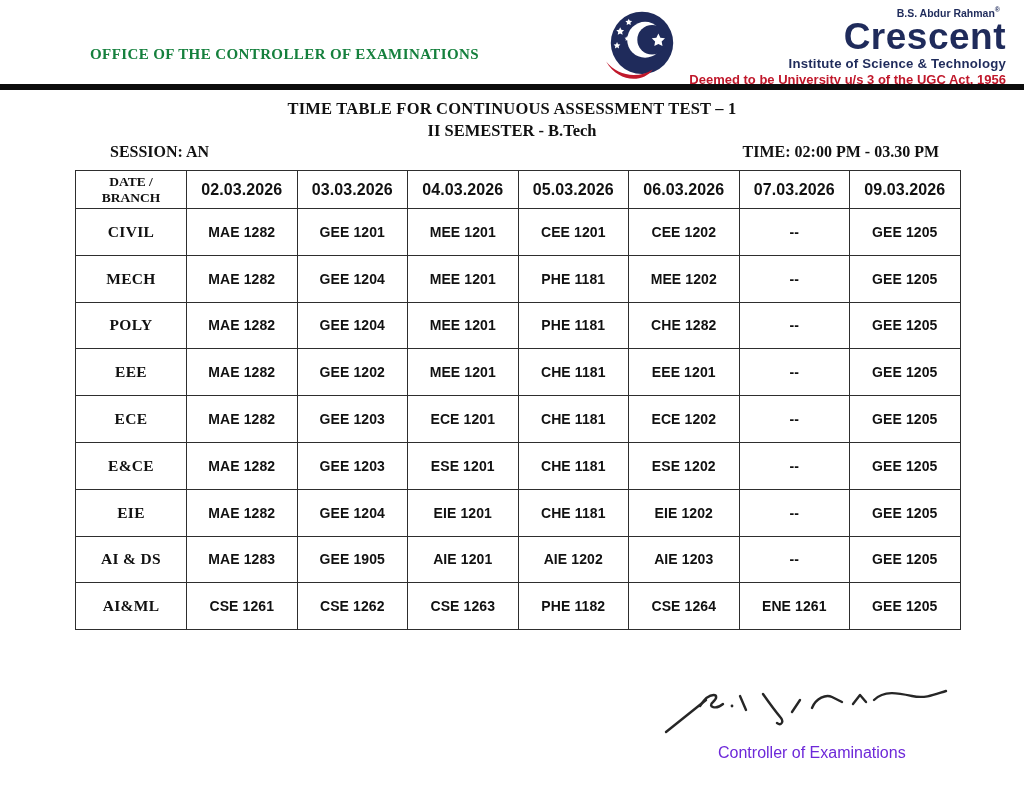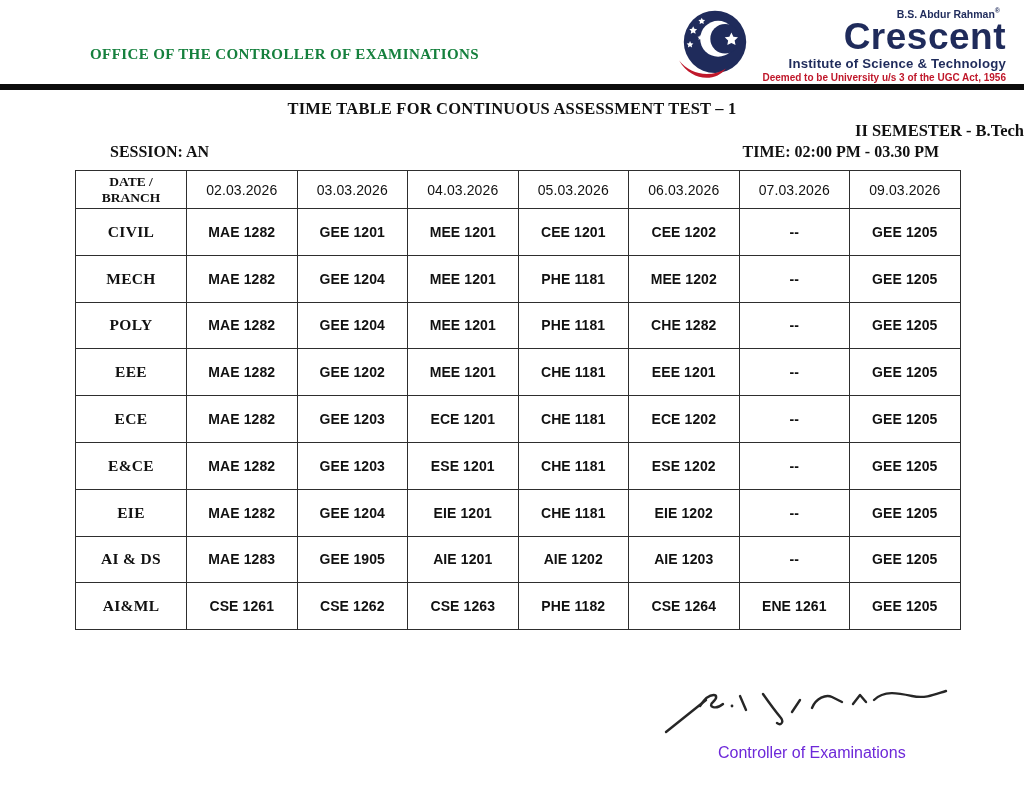--- a/index.html
+++ b/index.html
@@ -33,38 +33,38 @@
   .logo-trademark sup { font-size: 7px; vertical-align: super; }
   .logo-brand {
     font-size: 37px; font-weight: bold; color: #1f2b5b;
     line-height: 0.95; letter-spacing: 0.5px; white-space: nowrap;
   }
   .logo-tagline {
     font-size: 13.2px; font-weight: bold; color: #1f2b5b;
     letter-spacing: 0.2px; margin-top: 2px; white-space: nowrap;
   }
   .logo-deemed {
-    font-size: 10px; font-weight: bold; color: #c0182b;
+    font-size: 13px; font-weight: bold; color: #c0182b;
     margin-top: 1px; white-space: nowrap;
   }
   .top-rule {
     position: absolute; left: 0; top: 84px; width: 1024px; height: 6px;
     background: #0d0d0d;
   }
 
   
   .doc-title-1 {
     position: absolute; left: 0; top: 99px; width: 1024px;
     text-align: center;
     font-family: Liberation Serif, serif; font-weight: bold;
     font-size: 16.5px; color: #111; letter-spacing: 0.2px;
   }
   .doc-title-2 {
     position: absolute; left: 0; top: 121px; width: 1024px;
-    text-align: right;
+    text-align: center;
     font-family: "Liberation Serif", serif; font-weight: bold;
     font-size: 16.5px; color: #111;
   }
   .session-label {
     position: absolute; left: 90px; top: 143px;
     font-family: "Liberation Serif", serif; font-weight: bold; font-size: 16px; margin-left: 20px;
   }
   .time-label {
     position: absolute; right: 85px; top: 143px;
     font-family: "Liberation Serif", serif; font-weight: bold; font-size: 16px;
@@ -80,22 +80,22 @@
     text-align: center; vertical-align: middle;
     background: #fff; overflow: hidden;
   }
   .timetable thead th { height: 38px; }
   .timetable tbody th, .timetable tbody td { height: 46.8px; }
   .corner-cell {
     font-family: "Liberation Serif", serif; font-weight: bold;
     font-size: 13.5px; line-height: 1.15;
   }
   .date-head {
-    font-family: "Liberation Sans", sans-serif; font-weight: normal;
-    font-size: 14px; letter-spacing: 0.1px;
+    font-family: "Liberation Sans", sans-serif; font-weight: bold;
+    font-size: 16px; letter-spacing: 0.1px;
   }
   .branch-cell {
     font-family: "Liberation Serif", serif; font-weight: bold;
     font-size: 15.5px; letter-spacing: 0.3px;
   }
   .course-cell {
     font-family: "Liberation Sans", sans-serif; font-weight: bold;
     font-size: 14px; letter-spacing: 0.1px;
   }
 

